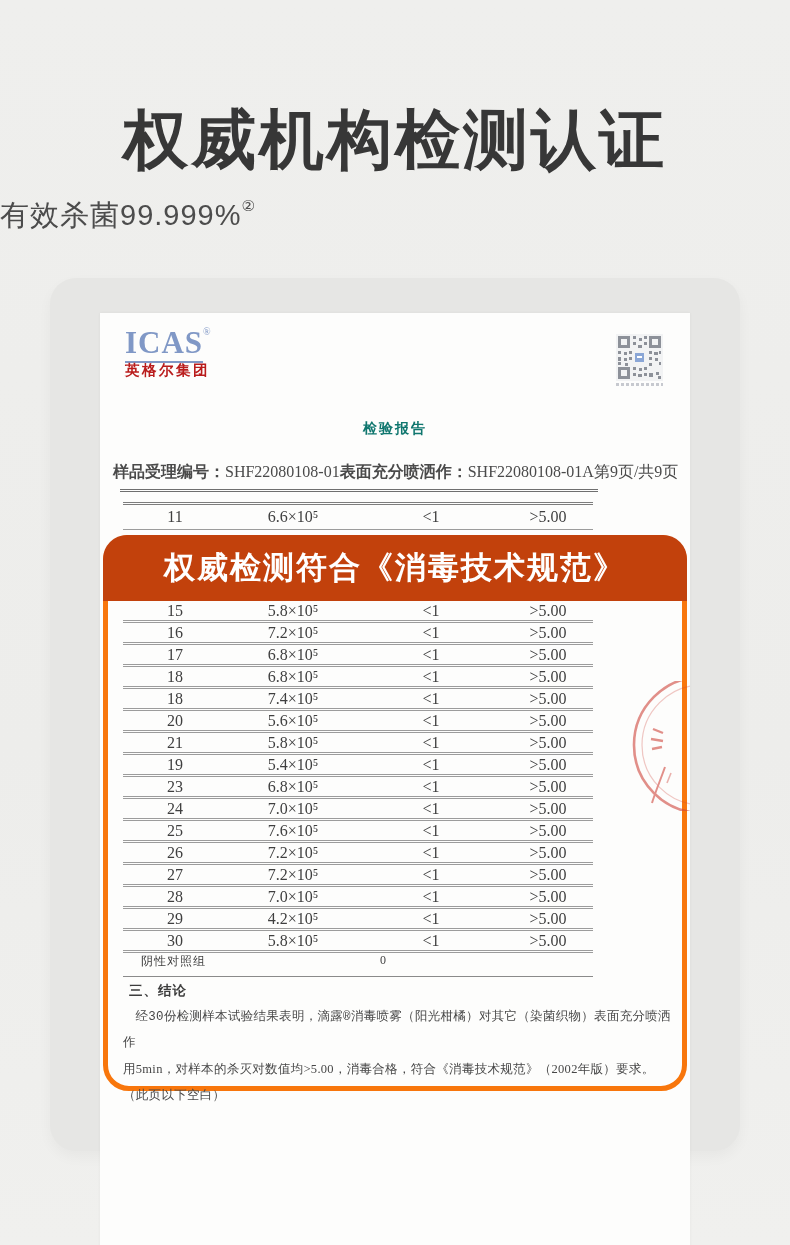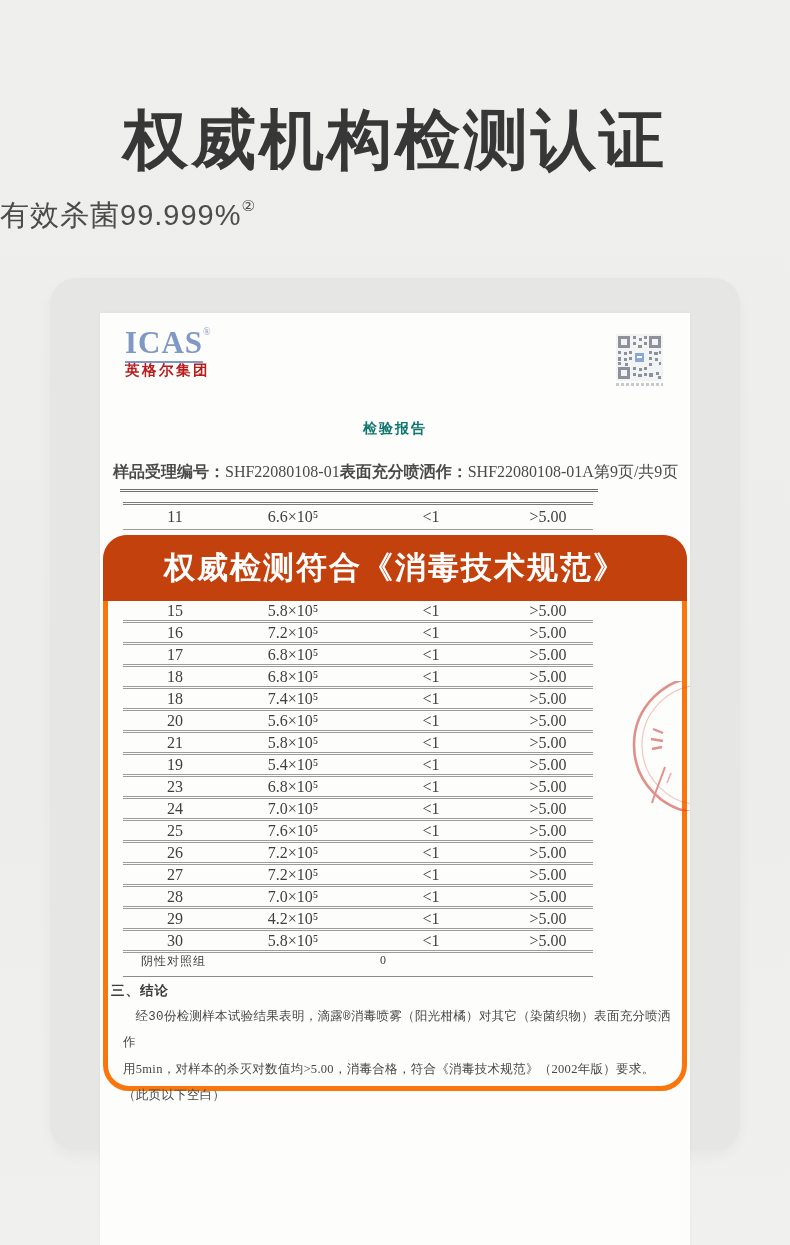--- a/index.html
+++ b/index.html
@@ -121,21 +121,21 @@
   }
   .main-table { margin-left: 15px; width: 470px; }
   .ctl-row {
     display: flex; height: 24px;
     border-bottom: 1px solid #8a8a8a;
     font-size: 12px; color: #3f3f3f;
   }
   .ctl-row .lab { width: 180px; padding-left: 18px; letter-spacing: 1px; }
   .ctl-row .val { width: 160px; text-align: center; }
   .concl-head {
-    margin: 5px 0 0 3px;
+    margin: 5px 0 0 21px;
     font-size: 13.5px; font-weight: bold; letter-spacing: 1px; color: #3d3d3d;
   }
   .concl-body {
     margin: 4px 0 0 15px; width: 548px;
     font-size: 12.5px; line-height: 26px; color: #474747;
     letter-spacing: 0.3px;
   }
   .concl-body .l1 { text-indent: 1em; font-family: Liberation Mono, monospace; }
   
   .stamp { position: absolute; left: 505px; top: 368px; pointer-events: none; }

